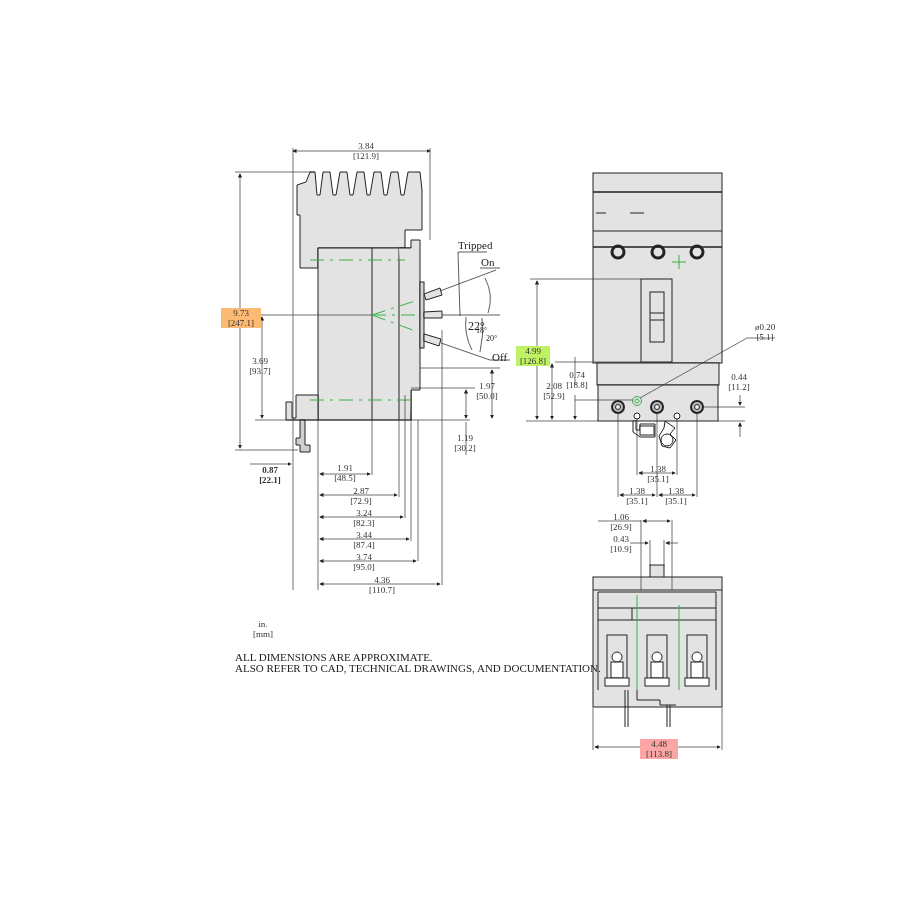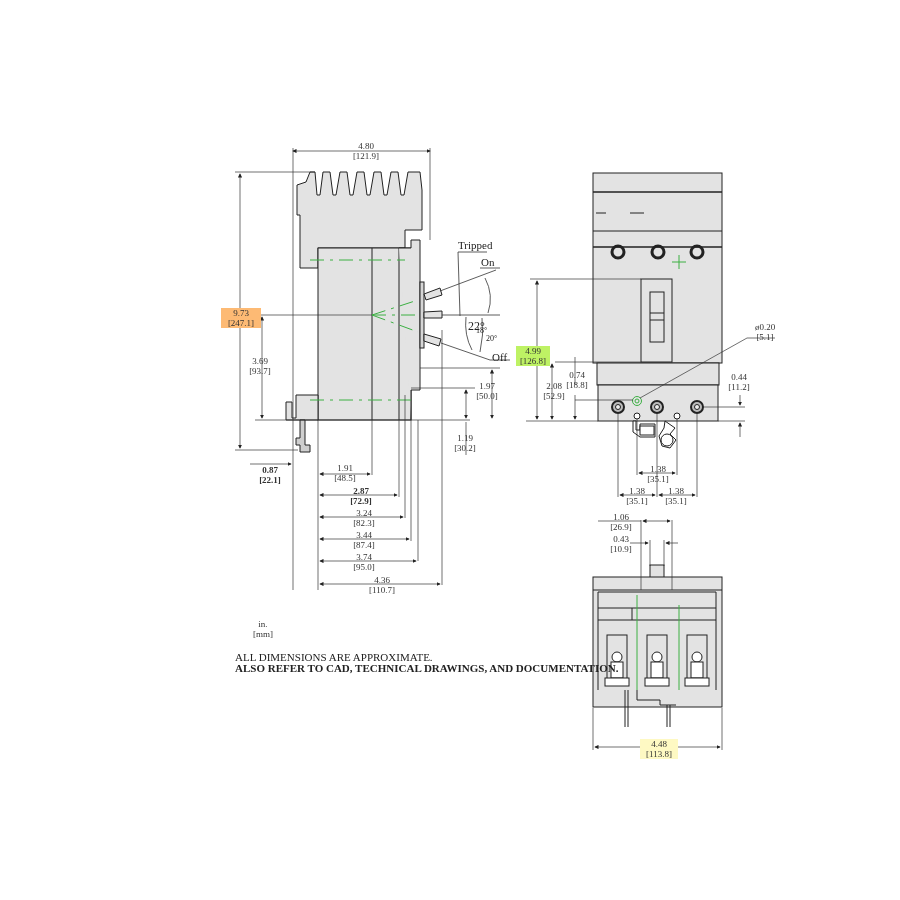--- a/index.html
+++ b/index.html
@@ -215,21 +215,21 @@
     <line x1="598" y1="521" x2="641" y2="521"></line>
     <line x1="630" y1="543" x2="648" y2="543" marker-end="url(#arr)"></line>
     <line x1="666" y1="543" x2="678" y2="543" marker-start="url(#arr)"></line>
     <line x1="593" y1="708" x2="593" y2="750"></line>
     <line x1="722" y1="708" x2="722" y2="750"></line>
     <line x1="595" y1="747" x2="720" y2="747" marker-start="url(#arr)" marker-end="url(#arr)"></line>
   </g>
 </svg>
 
 <div class="dim" style="left:346px;top:141px;width:40px;">
-  <span>4.80</span>
+  <span>3.84</span>
   <span>[121.9]</span>
 </div>
 <div class="dim" style="left:221px;top:308px;width:40px;background:#fdba74;">
   <span>9.73</span>
   <span>[247.1]</span>
 </div>
 <div class="dim" style="left:242px;top:356px;width:36px;">
   <span>3.69</span>
   <span>[93.7]</span>
 </div>
@@ -242,21 +242,21 @@
   <span>[30.2]</span>
 </div>
 <div class="dim" style="left:253px;top:465px;width:34px;font-weight:bold;">
   <span>0.87</span>
   <span>[22.1]</span>
 </div>
 <div class="dim" style="left:327px;top:463px;width:36px;">
   <span>1.91</span>
   <span>[48.5]</span>
 </div>
-<div class="dim" style="left:343px;top:486px;width:36px;font-weight:bold;">
+<div class="dim" style="left:343px;top:486px;width:36px;">
   <span>2.87</span>
   <span>[72.9]</span>
 </div>
 <div class="dim" style="left:346px;top:508px;width:36px;">
   <span>3.24</span>
   <span>[82.3]</span>
 </div>
 <div class="dim" style="left:346px;top:530px;width:36px;">
   <span>3.44</span>
   <span>[87.4]</span>
@@ -311,23 +311,23 @@
 </div>
 
 <div class="dim" style="left:606px;top:512px;width:30px;">
   <span>1.06</span>
   <span>[26.9]</span>
 </div>
 <div class="dim" style="left:606px;top:534px;width:30px;">
   <span>0.43</span>
   <span>[10.9]</span>
 </div>
-<div class="dim" style="left:640px;top:739px;width:38px;background:#fef9c3;">
+<div class="dim" style="left:640px;top:739px;width:38px;background:#fca5a5;">
   <span>4.48</span>
   <span>[113.8]</span>
 </div>
 
 <div class="dim" style="left:248px;top:619px;width:30px;">
   <span>in.</span>
   <span>[mm]</span>
 </div>
 <div class="note" style="left:235px;top:652px;">ALL DIMENSIONS ARE APPROXIMATE.</div>
-<div class="note" style="left:235px;top:663px;font-weight:bold;">ALSO REFER TO CAD, TECHNICAL DRAWINGS, AND DOCUMENTATION.</div>
+<div class="note" style="left:235px;top:663px;">ALSO REFER TO CAD, TECHNICAL DRAWINGS, AND DOCUMENTATION.</div>
 
 </body></html>

